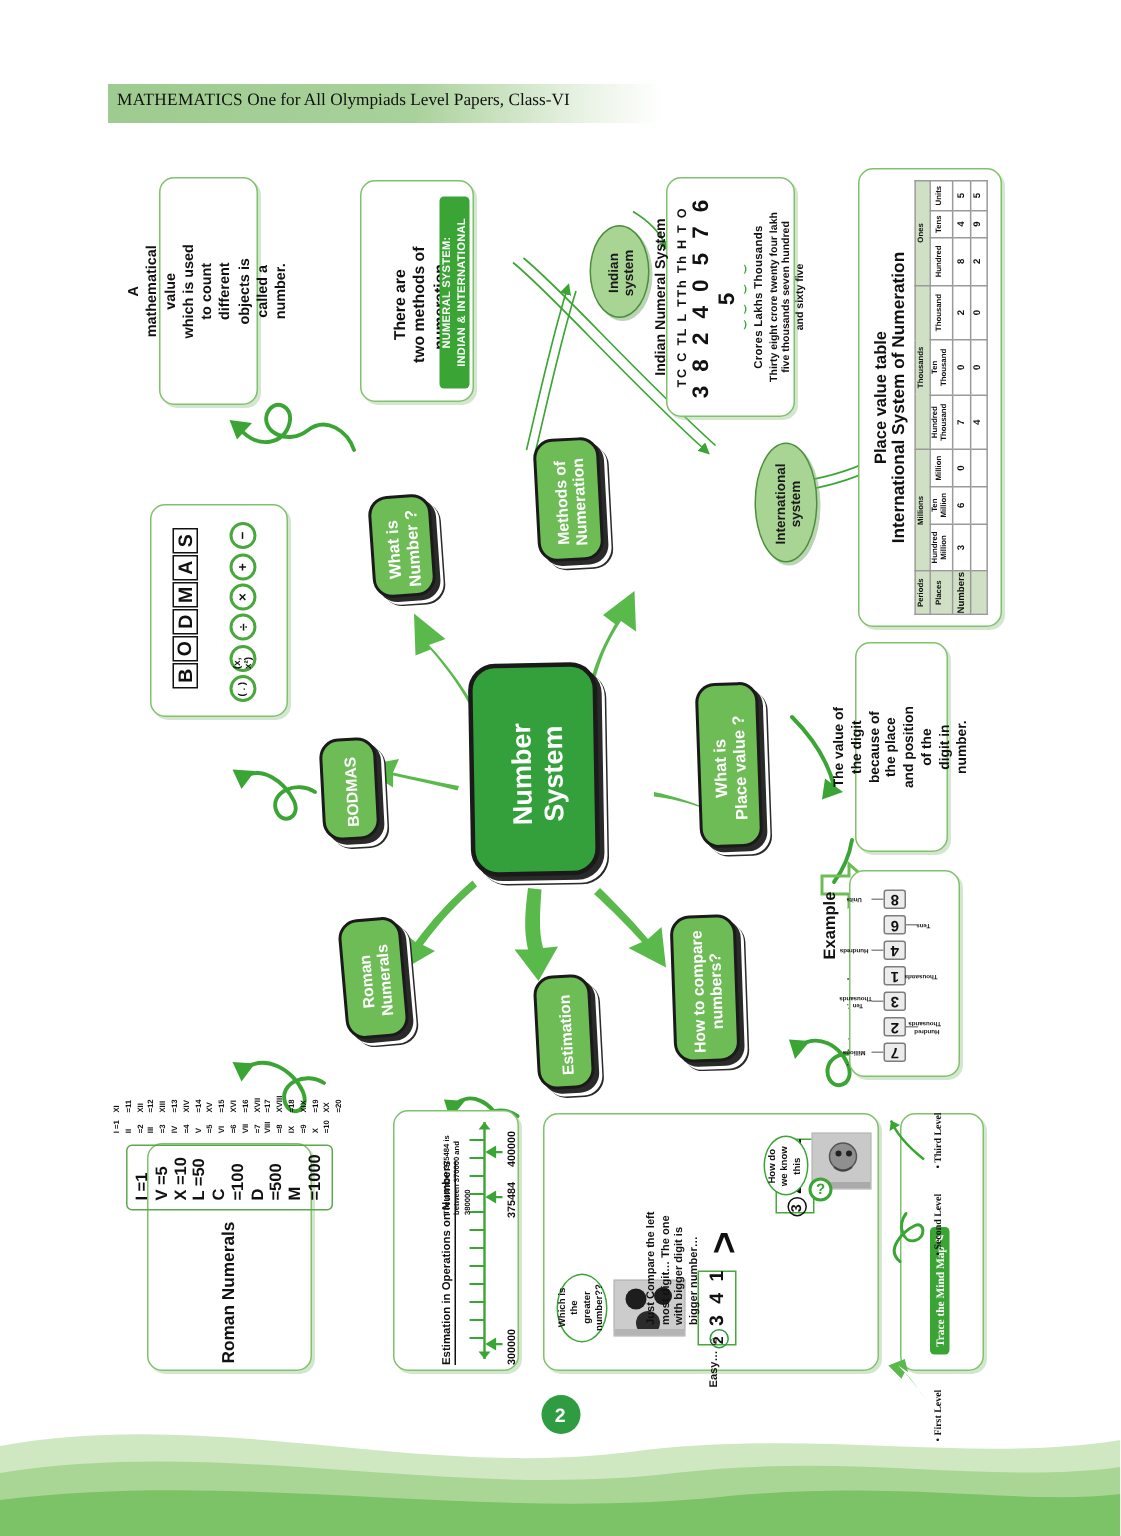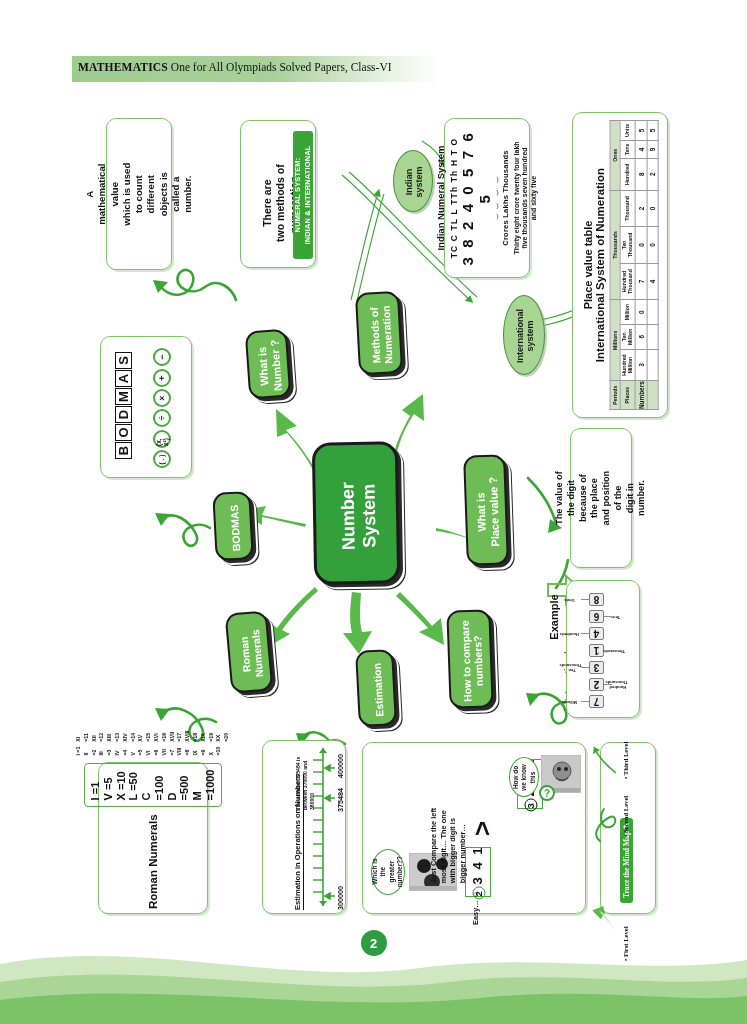--- a/index.html
+++ b/index.html
@@ -14,21 +14,21 @@
   
   #header-band {
     position: absolute; left: 72px; top: 56px; width: 370px; height: 26px;
     background: linear-gradient(to right, #9ecb8f 0%, #a9d19b 55%, #e8f2e3 85%, #ffffff 100%);
   }
   #header-text {
     position: absolute; left: 78px; top: 61px;
     font-family: "Liberation Serif", serif;
     font-size: 11.5px; color: #111; white-space: nowrap;
   }
-  #header-text b { font-weight: bold; letter-spacing: .2px; }
+  #header-text b { font-weight: normal; letter-spacing: .2px; }
 
   
   #footer-wave {
     position:absolute; left:0; bottom:0; width:747px; height:100px; overflow:hidden;
   }
   #footer-wave svg { display:block; }
   #page-number {
     position:absolute; left:50%; transform:translateX(-50%); bottom:68px;
     width:26px; height:26px; border-radius:50%;
     background:#2f9c41; color:#fff; font-weight:bold; font-size:13px;
@@ -251,21 +251,21 @@
     font-family:"Liberation Serif",serif; white-space:nowrap;
   }
 </style>
 </head>
 <body>
 
 <div id="page">
 
   <div id="header-band"></div>
   <div id="header-text">
-    <b>MATHEMATICS</b><span> One for All Olympiads Solved Papers, Class-VI</span>
+    <b>MATHEMATICS</b><span> One for All Olympiads Level Papers, Class-VI</span>
   </div>
 
   <svg id="arrows" width="747" height="1024" viewBox="0 0 747 1024">
     <defs>
       <marker id="ah" markerWidth="7" markerHeight="7" refX="3" refY="3.5" orient="auto">
         <path d="M0,0 L7,3.5 L0,7 z" fill="#3aa534"></path>
       </marker>
     </defs>
 
     <g fill="#59b94b" stroke="none">

